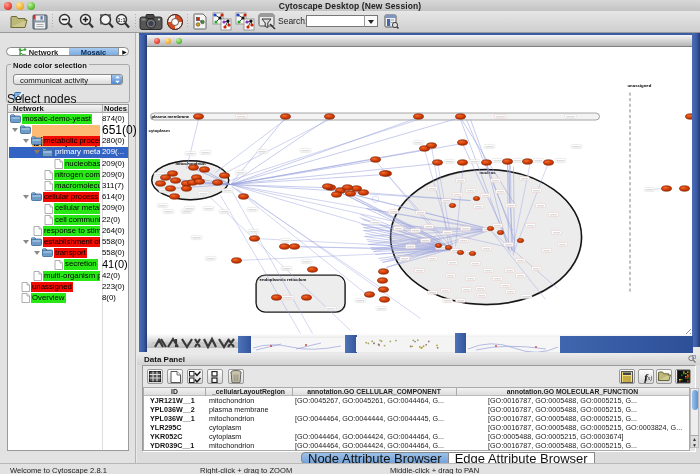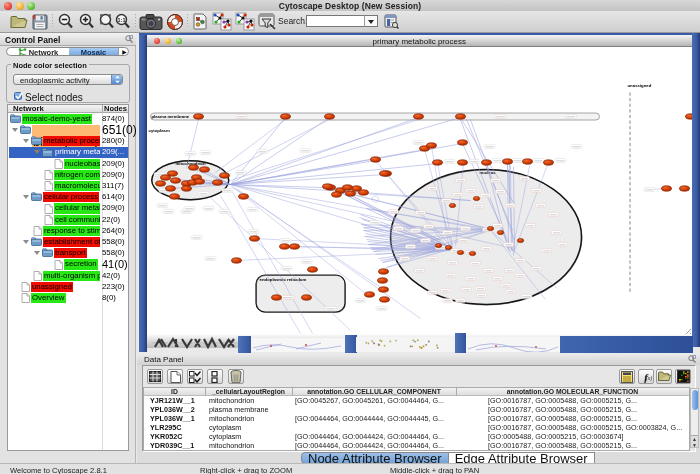--- a/index.html
+++ b/index.html
@@ -28,21 +28,21 @@
 #netwin {position:absolute;left:2.5px;top:0;width:561.5px;height:319px}
 #nwl {position:absolute;left:0;top:0;width:8px;height:319px;background:linear-gradient(90deg,#4a6db3,#3a5ca8 55%,#263a70)}
 #nwr {position:absolute;right:0;top:0;width:8px;height:314px;background:linear-gradient(90deg,#4a6db3,#3a5ca8 55%,#263a70)}
 #nwt {position:absolute;left:0;top:0;width:561.5px;height:2px;background:#3a5ca8}
 #nwtitle {position:absolute;left:8px;top:2px;width:545.5px;height:11.5px;background:linear-gradient(#f5f5f5,#c9c9c9 70%,#b5b5b5);border-bottom:1px solid #808080}
 #nwtitle .txt {position:absolute;left:0;right:0;top:1.5px;text-align:center;font-size:8px;color:#111}
 #canvas {position:absolute;left:8px;top:13.5px;width:545.5px;height:287.5px;background:#fff}
 #grip {position:absolute;right:8px;top:293px;width:12px;height:12px;background:#fff}
 #datapanel {position:absolute;left:137px;top:353px;width:563px;height:110px;background:#dcdcdc}
 #dphead {position:absolute;left:0;top:0;width:563px;height:12px;background:linear-gradient(#ececec,#d2d2d2)}
-#dphead span {position:absolute;left:7px;top:1.5px;font-size:8px;font-weight:normal;color:#111}
+#dphead span {position:absolute;left:7px;top:1.5px;font-size:8px;font-weight:bold;color:#111}
 #dpinner {position:absolute;left:5px;top:12px;width:554px;height:87px;background:#e6e6e6;border:1px solid #fff;border-top:1px solid #9a9a9a;border-left:1px solid #9a9a9a;border-radius:1px}
 #dtable {position:absolute;left:143px;top:387px;width:547px;height:64px;background:#fff;border:1px solid #aaa}
 #dthead {position:absolute;left:0;top:0;width:545px;height:7.5px;background:linear-gradient(#f2f2f2,#ddd);border-bottom:1px solid #bbb}
 #dthead span {position:absolute;top:0;font-size:6.8px;font-weight:bold;color:#222;line-height:7.5px;width:100px;text-align:center}
 .drow {position:absolute;left:0;width:624px;height:9.05px;font-size:7.2px;color:#111;line-height:9.1px;white-space:nowrap}
 .drow span {position:absolute;overflow:hidden}
 .drow .c1 {left:7px;width:55px;font-weight:bold}
 .drow .c2 {left:66px;width:85px}
 .drow .c3 {left:152px;width:160px;color:#222}
 .drow .c4 {left:345px;width:195px;color:#222}
@@ -172,21 +172,20 @@
 
   <div id="mdi">
     <div id="netwin">
       <div id="nwl"></div>
         <div id="nwt"></div>
         <div id="nwr"></div>
       <div id="nwtitle">
         <div class="tl" style="left:7px;top:2.5px;width:6px;height:6px;background:radial-gradient(circle at 35% 30%,#ff9a8a,#e3382c 70%,#9a1d12)"></div>
         <div class="tl" style="left:18px;top:2.5px;width:6px;height:6px;background:radial-gradient(circle at 35% 30%,#ffe9a0,#f0a825 70%,#b06a10)"></div>
         <div class="tl" style="left:29px;top:2.5px;width:6px;height:6px;background:radial-gradient(circle at 35% 30%,#c4f2a8,#52b82c 70%,#2a7a10)"></div>
-        <div class="txt">primary metabolic process</div>
       </div>
       <div id="canvas">
         <svg width="545.5" height="287.5" viewBox="146.5 46.5 545.5 287.5">
           <defs>
             <radialGradient id="ng" cx="0.38" cy="0.32" r="0.85">
               <stop offset="0" stop-color="#f06a30"></stop>
                 <stop offset="0.55" stop-color="#cf3a02"></stop>
                 <stop offset="1" stop-color="#a52a00"></stop>
             </radialGradient>
           </defs>
@@ -612,58 +611,50 @@
       <circle cx="22.561642052980936" cy="7.493081335430496" r="0.9" fill="#977"></circle>
       <circle cx="16.144186320669764" cy="4.256672875729556" r="0.9" fill="#aa6"></circle>
     </svg>
 <svg width="94" height="15" viewBox="0 0 94 15" style="position:absolute;left:466px;top:337px;background:#f6f6f6">
       <path d="M2,12 Q25,2 48,11 T92,10 M10,13 Q40,6 80,12" stroke="#9aa2d8" stroke-width="0.7" fill="none"></path>
       <circle cx="30" cy="9" r="1" fill="#c55"></circle>
       <circle cx="70" cy="10" r="1" fill="#c55"></circle>
     </svg>
 
   <div id="leftpanel">
-    <div id="cphead">
-        <span>Control Panel</span>
-      <div style="position:absolute;right:3px;top:2px;line-height:0"><svg width="8" height="8" viewBox="0 0 8 8">
-            <circle cx="3.2" cy="3.2" r="2.4" fill="none" stroke="#777" stroke-width="1"></circle>
-            <line x1="5" y1="5" x2="7.5" y2="7.5" stroke="#777" stroke-width="1.2"></line>
-            <rect x="4.5" y="0.5" width="3" height="3" fill="none" stroke="#88a" stroke-width="0.8"></rect>
-          </svg></div>
-    </div>
     <div id="tabs">
       <div class="net">
           <span style="line-height:0"><svg width="9" height="9" viewBox="0 0 9 9">
               <path d="M2,1.5 L2,7.5 M2,3 L7,1.5 M2,5 L7,7.5" stroke="#2a8a2a" stroke-width="1" fill="none"></path>
               <circle cx="2" cy="1.5" r="1.3" fill="#33aa33"></circle>
               <circle cx="2" cy="7.5" r="1.3" fill="#33aa33"></circle>
               <circle cx="7" cy="1.5" r="1.3" fill="#33aa33"></circle>
               <circle cx="7" cy="7.5" r="1.3" fill="#33aa33"></circle>
             </svg></span>
           <span>Network</span>
         </div>
       <div class="mos">Mosaic</div>
       <div class="arr">▶</div>
     </div>
     <div id="groupbox">
       <div class="gl">Node color selection</div>
       <div id="combo">
-        <div class="ct">endoplasmic activity</div>
+        <div class="ct">communicat activity</div>
         <div class="cap">
           <svg width="9" height="9" viewBox="0 0 9 9">
               <path d="M4.5,0.8 L6.8,3.2 L2.2,3.2 Z M4.5,8.2 L2.2,5.8 L6.8,5.8 Z" fill="#fff"></path>
             </svg>
         </div>
       </div>
       <div id="cbx">
           <svg style="position:absolute;left:-1px;top:-2px" width="10" height="10" viewBox="0 0 10 10">
             <path d="M2,5 L4,7.5 L8.5,1.5" stroke="#fff" stroke-width="1.6" fill="none"></path>
           </svg>
         </div>
-      <div style="position:absolute;left:18px;top:26.5px;font-size:10px;color:#111">Select nodes</div>
+      <div style="position:absolute;left:0;top:26.5px;font-size:12px;color:#111">Select nodes</div>
     </div>
     <div id="treewrap">
       <div style="position:absolute;left:93.5px;top:0;width:1px;height:345px;background:#ddd"></div>
       <div id="treehead">
           <b style="left:5px">Network</b>
           <b style="left:96px;font-size:7.5px">Nodes</b>
         <div style="position:absolute;left:93.5px;top:0;width:1px;height:8px;background:#aaa"></div>
       </div>
       <div id="treerows" style="position:absolute;left:-8px;top:-104px;width:120px;height:450px">
 <div style="position:absolute;left:10px;top:113.0px;line-height:0"><svg width="11" height="9" viewBox="0 0 11 9">

